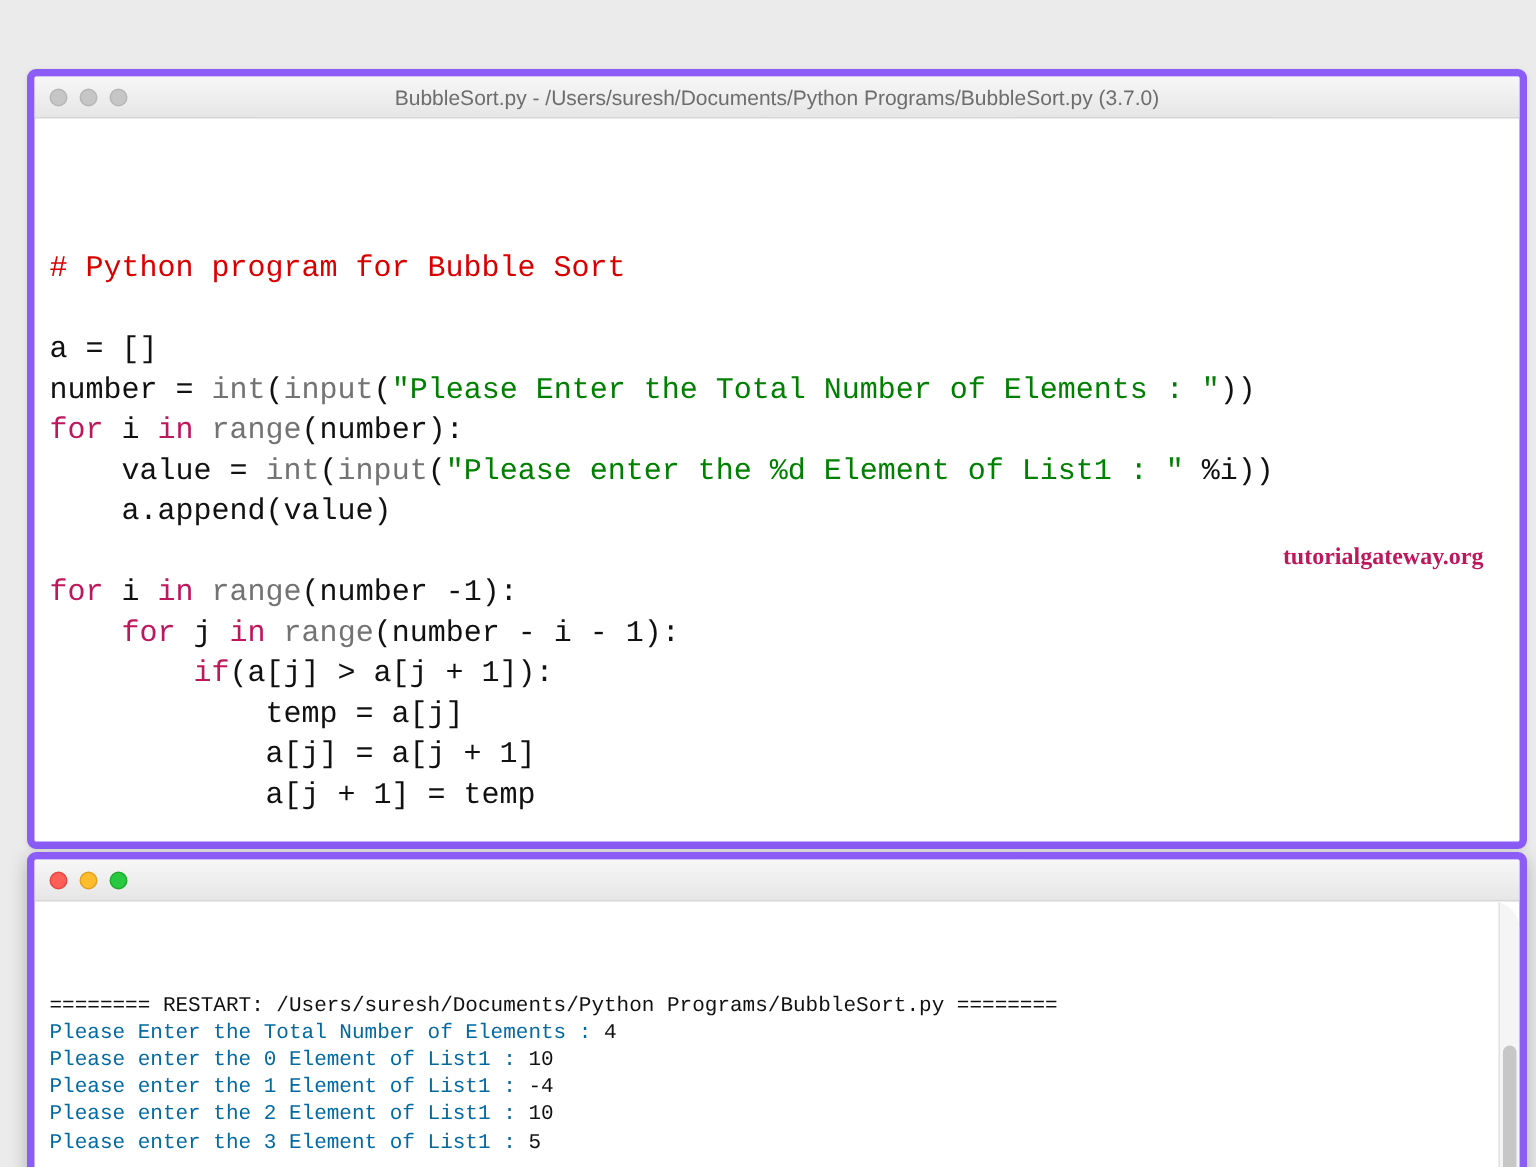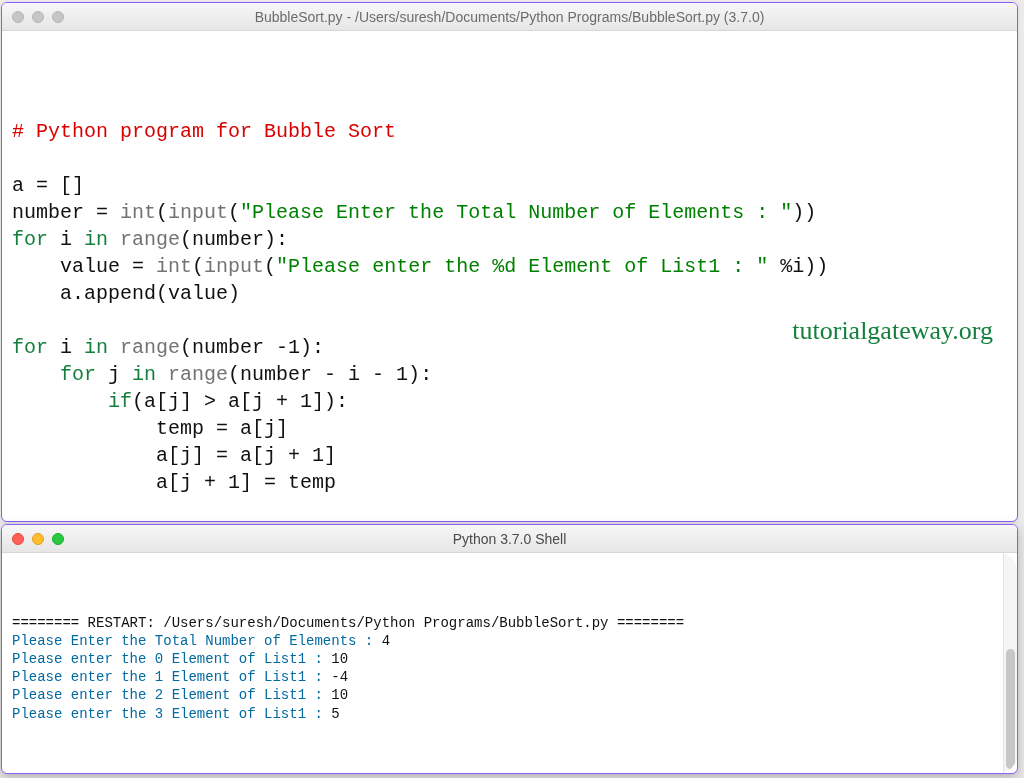--- a/index.html
+++ b/index.html
@@ -5,27 +5,28 @@
   * { box-sizing: border-box; }
   html, body {
     margin: 0; padding: 0;
     width: 1024px; height: 778px;
     font-family: "Menlo", "Consolas", "Courier New", monospace;
     background: #ecebec;
     overflow: hidden;
   }
   .window {
     background: #fff;
-    border: 1px solid #8b5cf6;
+    border: 5px solid #8b5cf6;
     border-radius: 6px;
     box-shadow: 0 1px 4px rgba(0,0,0,0.08);
     position: absolute;
-    left: 1px;
+    left: 18px;
     right: 6px;
     overflow: hidden;
+    margin-top: 44px;
   }
   .titlebar {
     height: 28px;
     background: linear-gradient(to bottom,#f7f7f7,#e6e6e6);
     border-bottom: 1px solid #d6d6d6;
     display: flex;
     align-items: center;
     padding: 0 10px;
     position: relative;
   }
@@ -74,32 +75,32 @@
     position: relative;
     height: calc(100% - 28px);
     border-radius: 18px;
   }
   .shell-body { font-size: 14px; line-height: 1.3; }
 
   
   .c-comment { color:#d90000; }
   .c-black   { color:#111; }
   .c-purple  { color:#737373; }
-  .c-orange  { color:#15803d; }
+  .c-orange  { color:#be185d; }
   .c-green   { color:#008000; }
   .c-outblue { color:#0369a1; }
 
   .watermark {
     position: absolute;
     right: 24px;
     top: 282px;
-    color: #15803d;
+    color: #be185d;
     font-family: Georgia, "Times New Roman", serif;
-    font-size: 26px;
-    font-weight: normal;
+    font-size: 16px;
+    font-weight: bold;
     user-select: none;
   }
 
   .scrollbar {
     position: absolute;
     right: 0; top: 0; bottom: 0;
     width: 14px;
     background: #f5f5f5;
     border-left: 1px solid #e2e2e2;
   }
@@ -127,20 +128,19 @@
   <div><span class="c-comment"># Python program for Bubble Sort</span></div><div>&nbsp;</div><div><span class="c-black">a </span><span class="c-black">= []</span></div><div><span class="c-black">number </span><span class="c-black">= </span><span class="c-purple">int</span><span class="c-black">(</span><span class="c-purple">input</span><span class="c-black">(</span><span class="c-green">"Please Enter the Total Number of Elements : "</span><span class="c-black">))</span></div><div><span class="c-orange">for</span><span class="c-black"> i </span><span class="c-orange">in</span><span class="c-black"> </span><span class="c-purple">range</span><span class="c-black">(number):</span></div><div><span class="c-black">    value </span><span class="c-black">= </span><span class="c-purple">int</span><span class="c-black">(</span><span class="c-purple">input</span><span class="c-black">(</span><span class="c-green">"Please enter the %d Element of List1 : "</span><span class="c-black"> %i))</span></div><div><span class="c-black">    a.append(value)</span></div><div>&nbsp;</div><div><span class="c-orange">for</span><span class="c-black"> i </span><span class="c-orange">in</span><span class="c-black"> </span><span class="c-purple">range</span><span class="c-black">(number -1):</span></div><div><span class="c-black">    </span><span class="c-orange">for</span><span class="c-black"> j </span><span class="c-orange">in</span><span class="c-black"> </span><span class="c-purple">range</span><span class="c-black">(number - i - 1):</span></div><div><span class="c-black">        </span><span class="c-orange">if</span><span class="c-black">(a[j] &gt; a[j + 1]):</span></div><div><span class="c-black">            temp = a[j]</span></div><div><span class="c-black">            a[j] = a[j + 1]</span></div><div><span class="c-black">            a[j + 1] = temp</span></div><div>&nbsp;</div><div class="watermark">tutorialgateway.org</div></div>
 </div>
 
 <div class="window" id="shell-window">
   <div class="titlebar">
     <div class="traffic">
       <span class="dot close"></span>
       <span class="dot min"></span>
       <span class="dot zoom"></span>
     </div>
-    <div class="titletext active">Python 3.7.0 Shell</div>
   </div>
   <div class="shell-body" id="shell-body">
     
   <div><span class="c-black">======== RESTART: /Users/suresh/Documents/Python Programs/BubbleSort.py ========</span></div><div><span class="c-outblue">Please Enter the Total Number of Elements : </span><span class="c-black">4</span></div><div><span class="c-outblue">Please enter the 0 Element of List1 : </span><span class="c-black">10</span></div><div><span class="c-outblue">Please enter the 1 Element of List1 : </span><span class="c-black">-4</span></div><div><span class="c-outblue">Please enter the 2 Element of List1 : </span><span class="c-black">10</span></div><div><span class="c-outblue">Please enter the 3 Element of List1 : </span><span class="c-black">5</span></div><div class="scrollbar">
       <div class="scroll-thumb" id="shell-thumb" style="top: 96px; height: 120px;"></div>
     </div></div>
 </div>
 
 </body></html>

